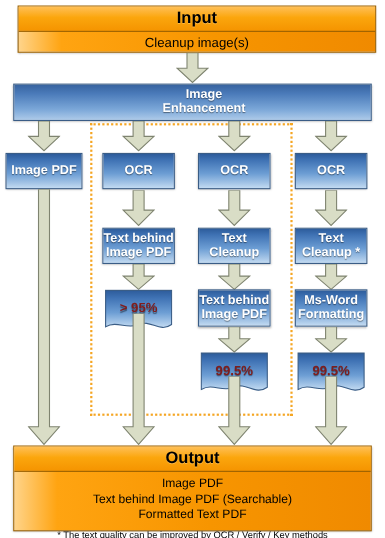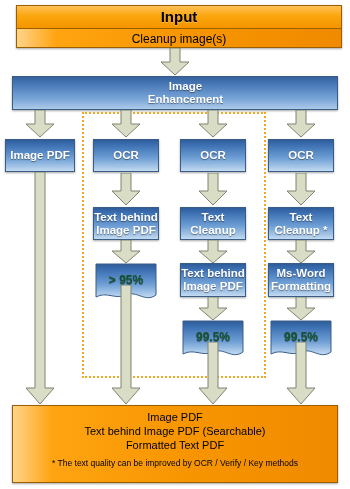--- a/index.html
+++ b/index.html
@@ -68,21 +68,21 @@
     text-shadow:0 1px 1px rgba(0,0,0,.45);
     box-shadow:0 1px 2px rgba(0,0,0,.35);
     line-height:13px;
   }
 
   
   .banner{position:absolute;}
   .banner svg{display:block;}
   .banner .btext{
     position:absolute;left:0;top:0;width:100%;
-    text-align:center;color:#14532d;font-weight:bold;font-size:12px;
+    text-align:center;color:#7f1d1d;font-weight:bold;font-size:12px;
     text-shadow:0 1px 1px rgba(0,0,0,.45);
     line-height:13px;
   }
 
   
   .arrow{position:absolute;}
   .arrow svg{display:block;}
 
   
   .dotted-region{
@@ -261,19 +261,20 @@
     <div class="btext" style="top:11px;">99.5%</div>
   </div>
 
   <div class="arrow" style="left:286px;top:342px;width:30px;height:63px;">
     <svg width="30" height="63" viewBox="0 0 30 63" preserveAspectRatio="none">
       <polygon points="10,0 20,0 20,46 29,46 15,62 1,46 10,46" fill="#d9ddc6" stroke="#7f8470" stroke-width="1" vector-effect="non-scaling-stroke"></polygon>
     </svg>
   </div>
 
   <div class="abs orange-panel" style="left:12px;top:405px;width:326px;height:78px;">
+    <div class="orange-title">Output</div>
     <div class="out-lines multi">Image PDF
 Text behind Image PDF (Searchable)
 Formatted Text PDF</div>
     <div class="out-note">* The text quality can be improved by OCR / Verify / Key methods</div>
   </div>
 
 </div>
 
 </body></html>

